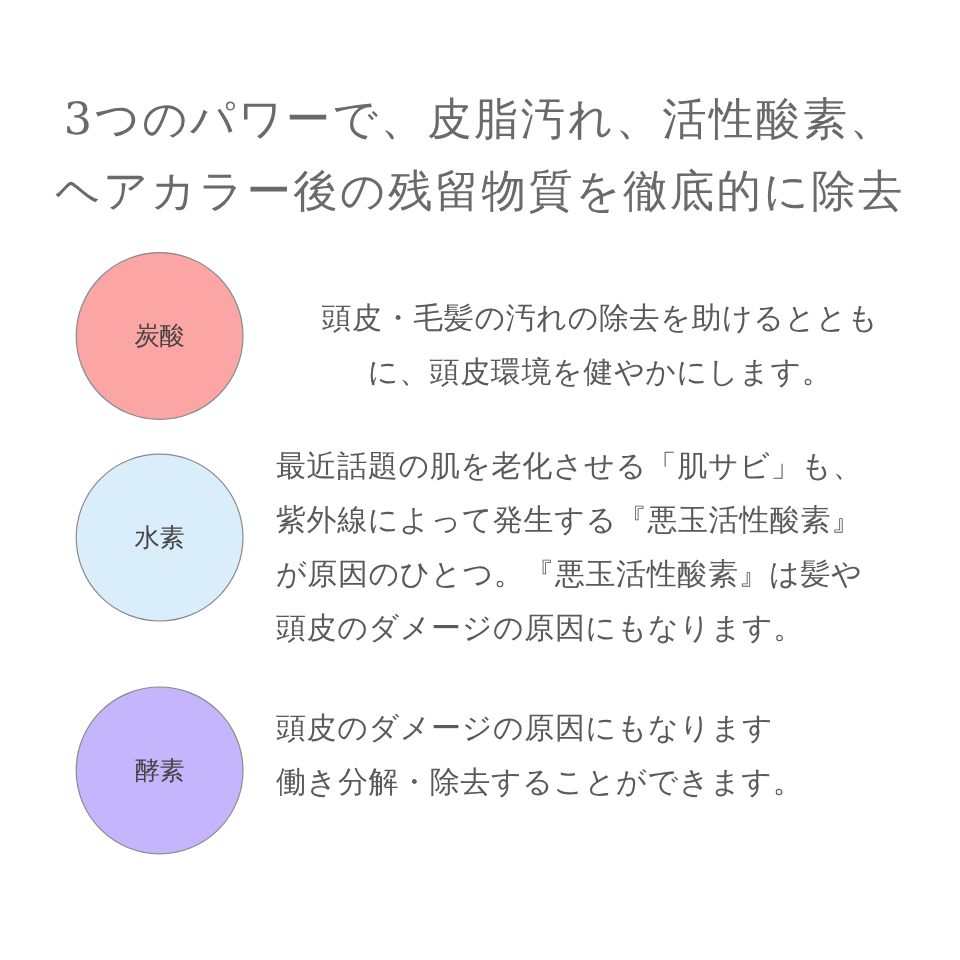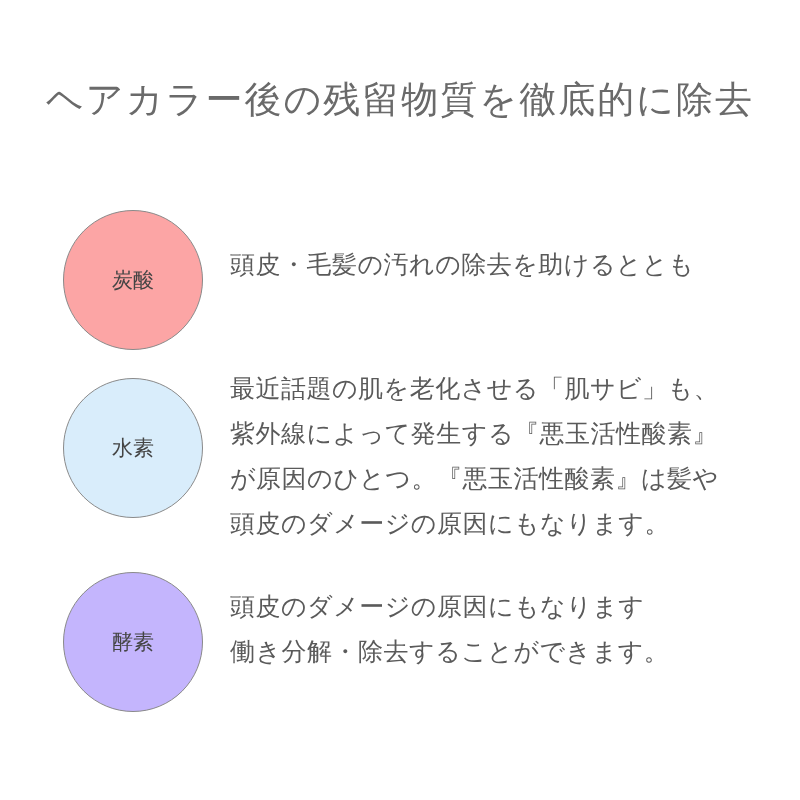--- a/index.html
+++ b/index.html
@@ -14,29 +14,31 @@
             border: 1.5px solid #8a8a8a; box-sizing: border-box; display: flex;
             align-items: center; justify-content: center; font-size: 21px; color: #444; }
   .desc { position: absolute; left: 230px; width: 540px; font-size: 25px; line-height: 45px;
           color: #5a5a5a; letter-spacing: 0.5px; }
   .desc div { white-space: nowrap; }
 </style>
 </head>
 <body>
 
 <div class="headline">
+  <div>3つのパワーで、皮脂汚れ、活性酸素、</div>
   <div>ヘアカラー後の残留物質を徹底的に除去</div>
 </div>
 
 <div class="row" style="top:210px;">
   <div class="circle" style="top:0; background:#fca5a5;">
     <span>炭酸</span>
   </div>
-  <div class="desc" style="top:32px;">
+  <div class="desc" style="top:32px;text-align:center;">
     <div>頭皮・毛髪の汚れの除去を助けるととも</div>
+    <div>に、頭皮環境を健やかにします。</div>
   </div>
 </div>
 
 <div class="row" style="top:378px;">
   <div class="circle" style="top:0; background:#d9edfb;text-align:right;">
     <span>水素</span>
   </div>
   <div class="desc" style="top:-12px;">
     <div>最近話題の肌を老化させる「肌サビ」も、</div>
     <div>紫外線によって発生する『悪玉活性酸素』</div>

